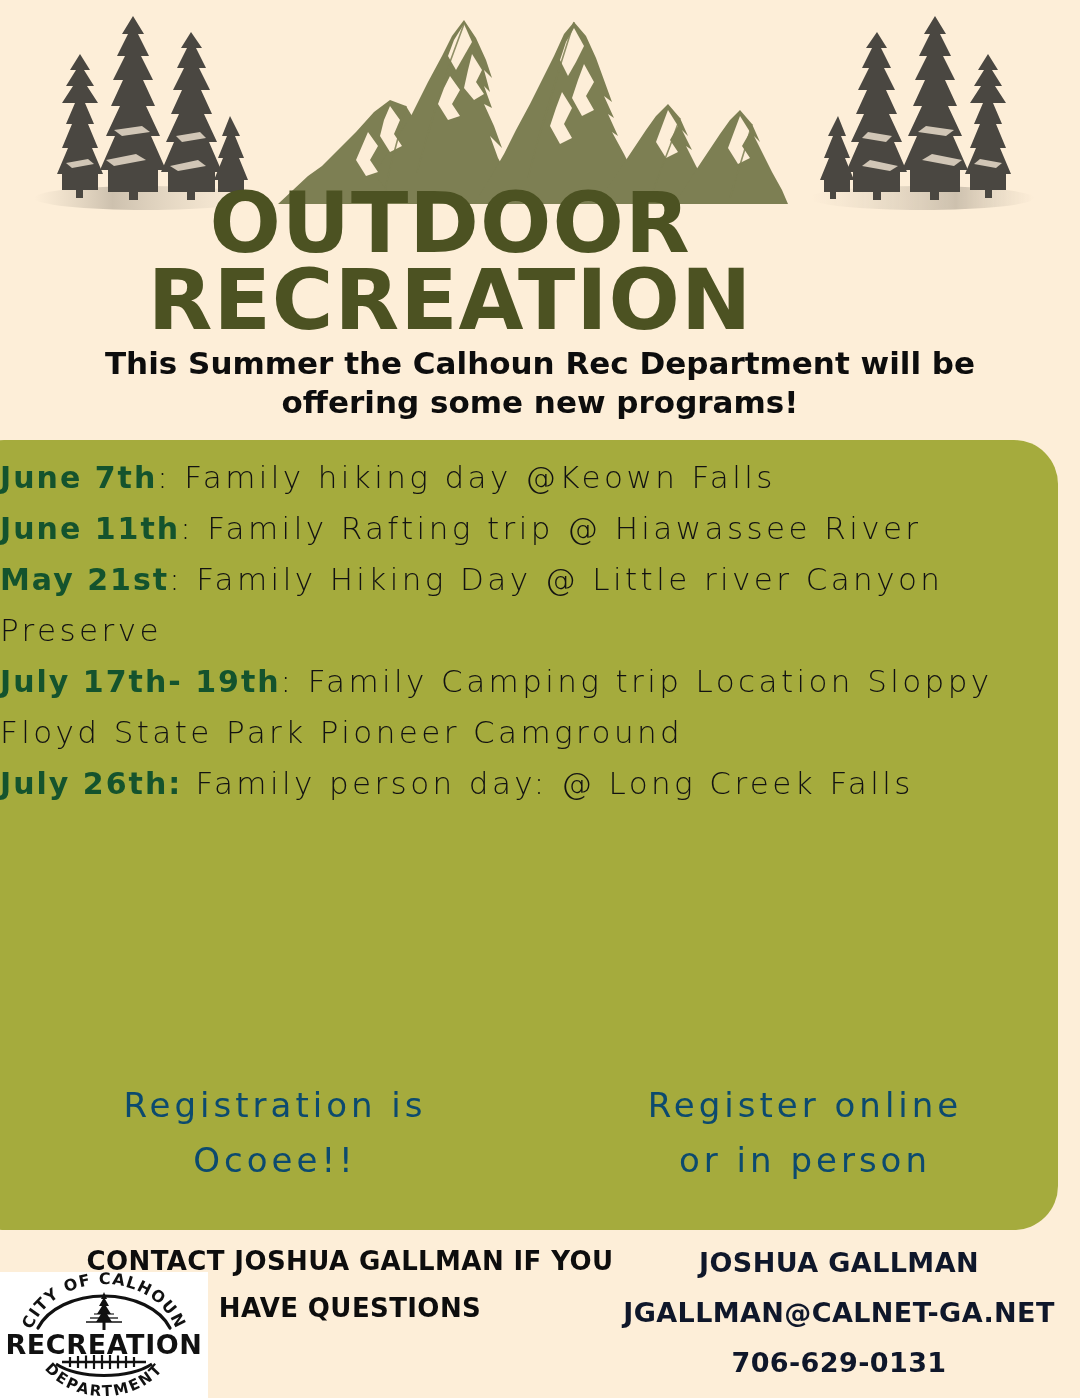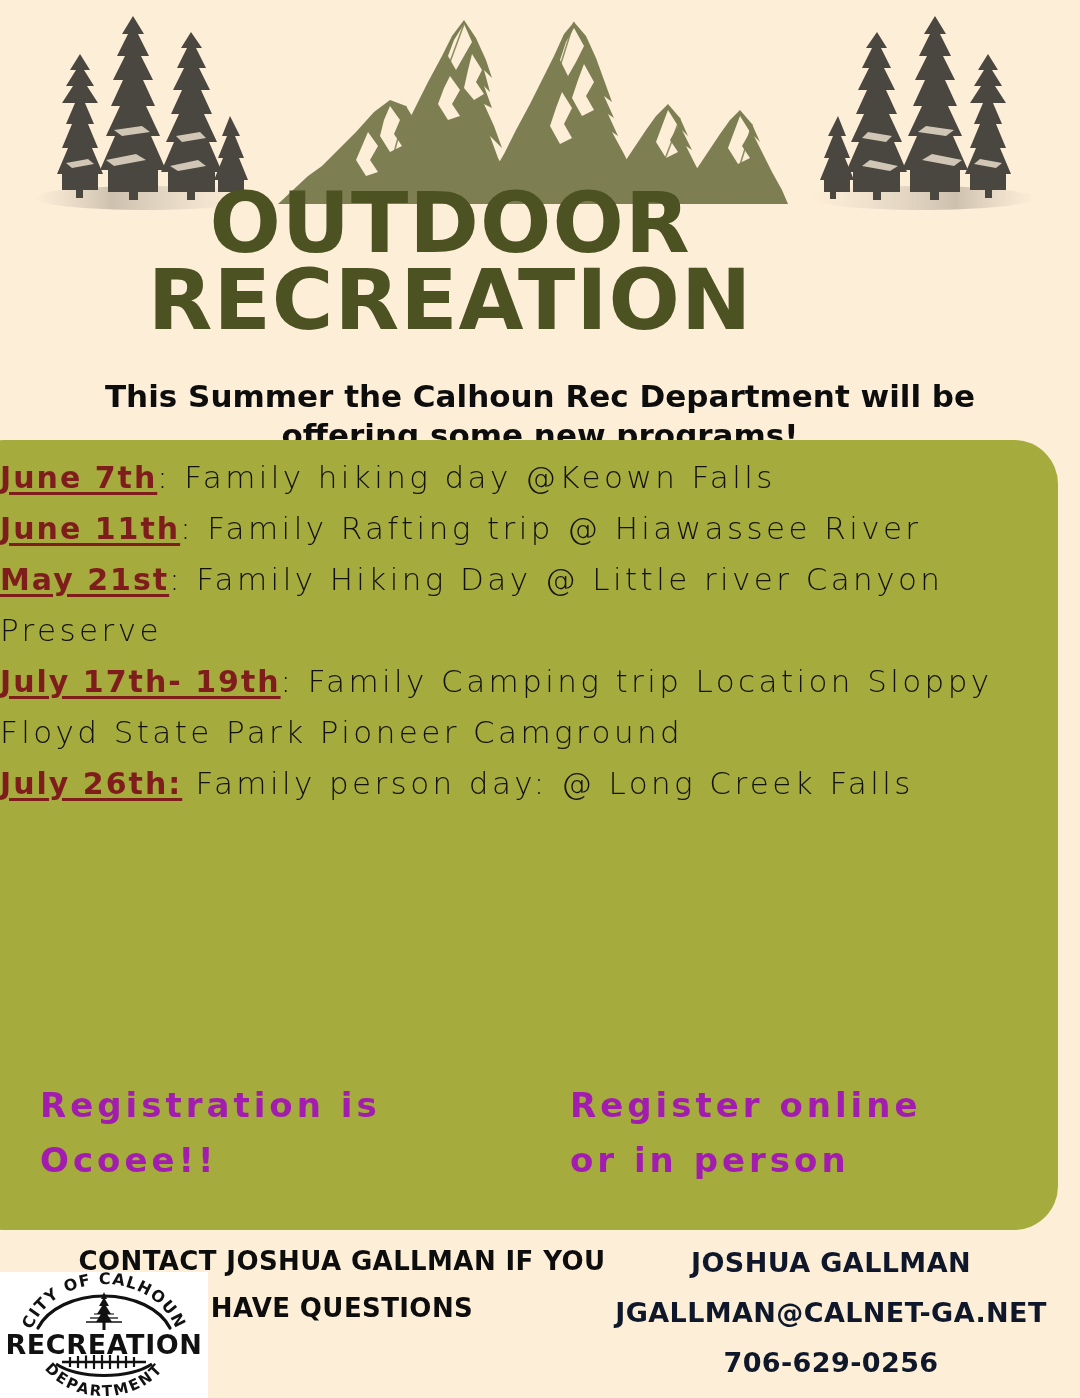--- a/index.html
+++ b/index.html
@@ -52,21 +52,21 @@
     font-weight: bold;
     font-size: 84px;
     line-height: 0.92;
     letter-spacing: 1px;
     color: #4c5222;
     margin: 0;
   }
 
   #subtitle {
     position: absolute;
-    top: 377px;
+    top: 344px;
     left: 40px;
     width: 1000px;
     text-align: center;
     font-family: "DejaVu Sans", sans-serif;
     font-weight: bold;
     font-size: 31px;
     line-height: 1.25;
     color: #0d0d0d;
   }
 
@@ -95,56 +95,55 @@
     letter-spacing: 3.4px;
     line-height: 51px;
     color: #121212;
     white-space: normal;
   }
   .event-date {
     font-family: "DejaVu Sans", sans-serif;
     font-weight: bold;
     font-size: 30px;
     letter-spacing: 2px;
-    text-decoration: underline;
     text-decoration-thickness: 3px;
     text-underline-offset: 4px;
-    color: #7f1d1d;
+    color: #14532d;
   }
   .event-colon {
     font-weight: 300;
     letter-spacing: 3.4px;
   }
 
   
   #registration-callout {
     position: absolute;
     left: 40px;
     top: 1078px;
     width: 1000px;
     display: flex;
     justify-content: space-between;
     align-items: flex-start;
   }
   .reg-col {
     width: 470px;
-    text-align: left;
-    font-family: "DejaVu Sans", sans-serif;
-    font-weight: bold;
+    text-align: center;
+    font-family: "DejaVu Sans", sans-serif;
+    font-weight: normal;
     font-size: 34px;
     letter-spacing: 4px;
     line-height: 55px;
-    color: #a21caf;
+    color: #0c4a6e;
   }
 
   
   #footer {
     position: absolute;
     top: 1232px;
-    left: 0;
+    left: 8px;
     width: 909px;
     height: 166px;
   }
   #contact-left {
     position: absolute;
     left: 68px;
     top: 6px;
     width: 548px;
     text-align: center;
     font-family: "DejaVu Sans", sans-serif;
@@ -339,21 +338,21 @@
 </div>
 
 <div id="footer">
   <div id="contact-left">
     <div>CONTACT JOSHUA GALLMAN IF YOU</div>
     <div>HAVE QUESTIONS</div>
   </div>
   <div id="contact-right">
     <div>JOSHUA GALLMAN</div>
     <div>JGALLMAN@CALNET-GA.NET</div>
-    <div>706-629-0256</div>
+    <div>706-629-0131</div>
   </div>
 </div>
 
 <div id="rec-logo">
   <svg viewBox="0 0 208 126" width="208" height="126" xmlns="http://www.w3.org/2000/svg">
     <defs>
       <path id="arcTop" d="M 28 78 A 76 66 0 0 1 180 78"></path>
       <path id="arcBottom" d="M 32 62 A 72 62 0 0 0 176 62"></path>
     </defs>
 

